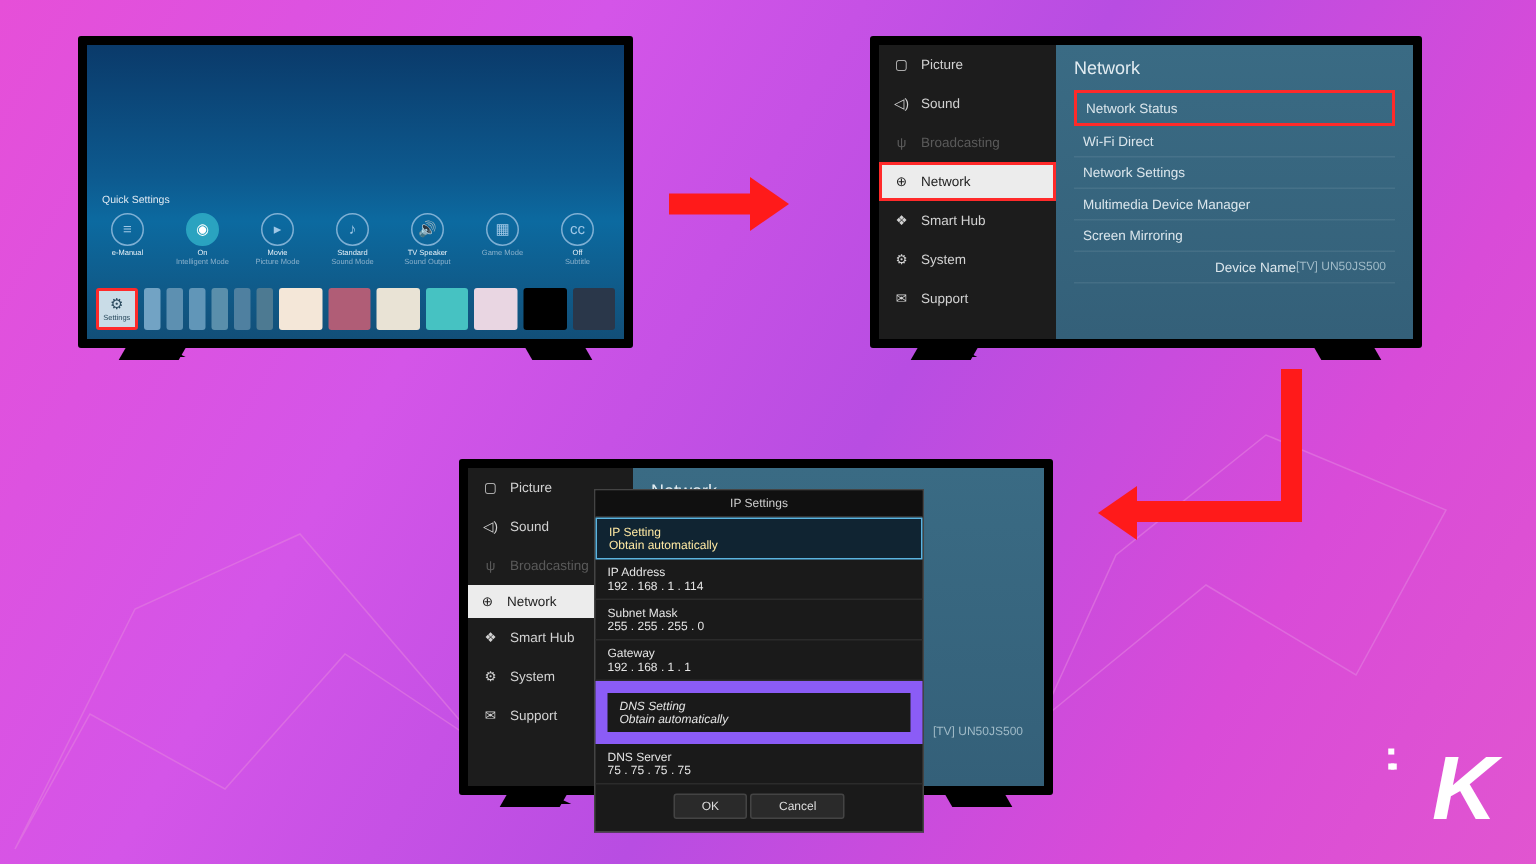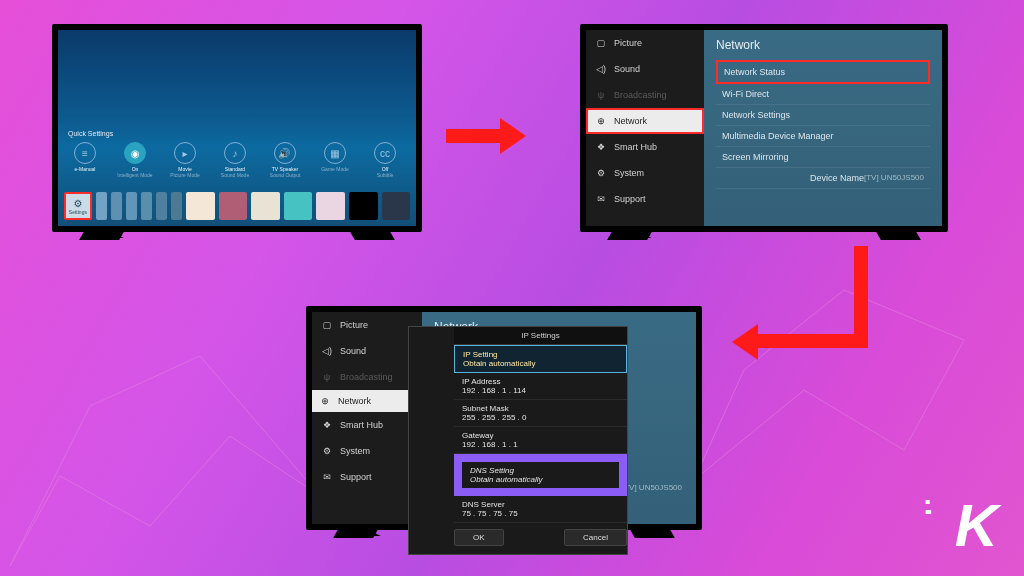--- a/index.html
+++ b/index.html
@@ -53,26 +53,26 @@
   .opt { font-size:9px; padding:5px 6px; color:#dbe6ec; border-bottom:1px solid rgba(255,255,255,0.08);}
   .opt.hl { border:2px solid #ff2a2a; }
   .opt.row { display:flex; justify-content:flex-end; }
   .devname { color:#9fbac7; font-size:8px; }
 
   
   .tv3 { left: 306px; top: 306px; width: 396px; height: 224px; }
   .tv3 .screen { width:100%; height:100%; display:flex; background:#0e4a66; position:relative; }
   .tv3 .side { width:110px; }
   .tv3 .right { position:relative; }
-  .dialog { position:absolute; left:96px; top:14px; width:220px; background:#1a1a1a; border:1px solid #444; color:#e4e4e4; font-size:8px;padding-left:45px; }
+  .dialog { position:absolute; left:84px; top:14px; width:220px; background:#1a1a1a; border:1px solid #444; color:#e4e4e4; font-size:8px; }
   .dialog-h { text-align:center; padding:4px 0; background:#101010; border-bottom:1px solid #333; font-size:8px; color:#cfcfcf;}
   .d-row { display:flex; justify-content:space-between; padding:4px 8px; border-bottom:1px solid #2b2b2b;flex-direction:column; }
   .d-row.sel { border:1.5px solid #5bb4e0; background:#102432; color:#ffe9a3; }
   .d-row.hl { border:8px solid #8b5cf6;font-style:italic; }
-  .btns { display:flex; gap:2px; justify-content:space-between; padding:6px 0 8px; }
+  .btns { display:flex; gap:2px; justify-content:center; padding:6px 0 8px; }
   .btn { background:#2a2a2a; color:#ddd; border:1px solid #444; padding:3px 18px; font-size:8px; border-radius:2px; }
 
   
   .arrow-h { position:absolute; left:446px; top:118px; display:flex; align-items:center; }
   .arrow-h .shaft { width:54px; height:14px; background:#ff1a1a; }
   .arrow-h .head { width:0;height:0;border-top:18px solid transparent;border-bottom:18px solid transparent;border-left:26px solid #ff1a1a; }
 
   .arrow-L { position:absolute; left:728px; top:246px; }
   .arrow-L .vshaft { position:absolute; left:126px; top:0; width:14px; height:102px; background:#ff1a1a; }
   .arrow-L .hshaft { position:absolute; left:30px; top:88px; width:110px; height:14px; background:#ff1a1a; }

